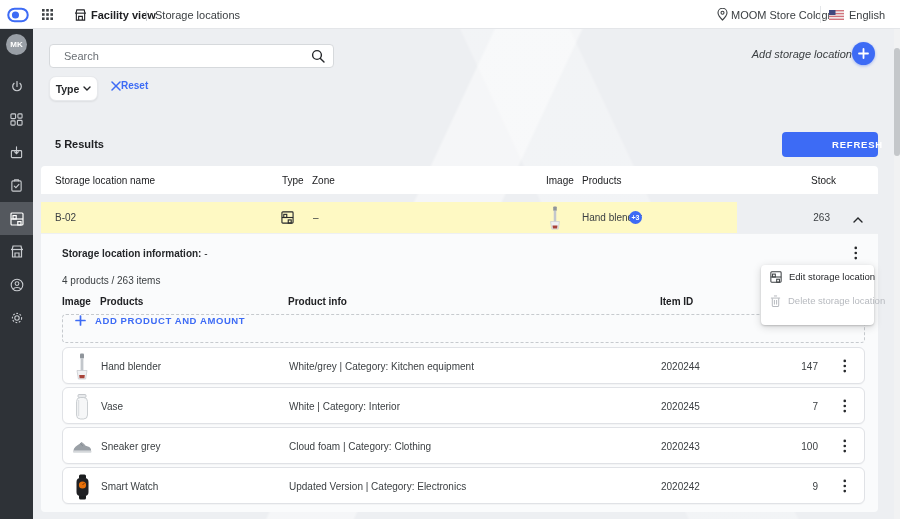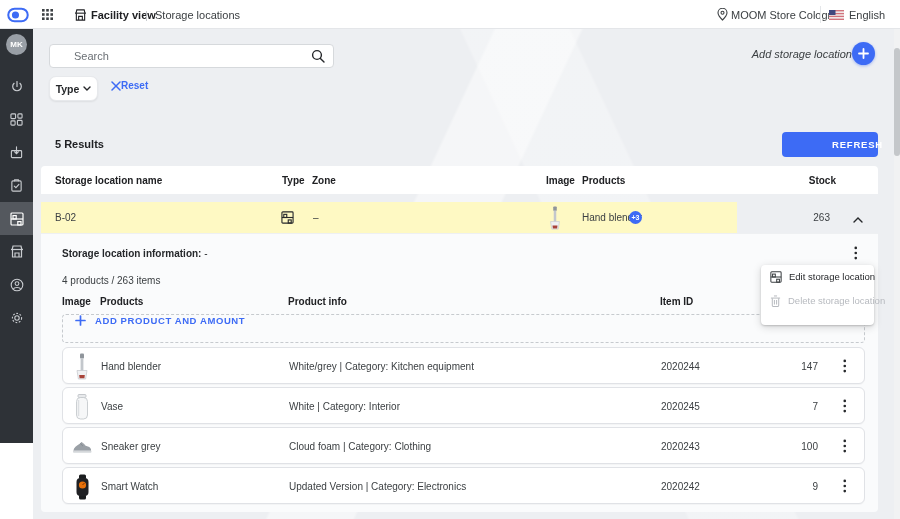--- a/index.html
+++ b/index.html
@@ -10,21 +10,21 @@
   
   .topbar { position:absolute; left:0; top:0; width:900px; height:29px; background:#fff;
             border-bottom:1px solid #e4e6e9; z-index:30; }
   .tb-abs { position:absolute; top:0; height:29px; display:flex; align-items:center; }
   .tb-text { font-size:11px; color:#3c4043; }
   .tb-bold { font-weight:bold; color:#202124; }
   .tb-sep { color:#c3c6ca; }
   .v-div { position:absolute; top:6px; width:1px; height:17px; background:#e4e6e9; }
 
   
-  .sidebar { position:absolute; left:0; top:29px; width:33px; height:414px; background:#2e3237; z-index:25; }
+  .sidebar { position:absolute; left:0; top:29px; width:33px; height:490px; background:#2e3237; z-index:25; }
   .avatar { position:absolute; left:6px; top:5px; width:21px; height:21px; border-radius:50%;
             background:#999fa6; color:#fff; font-size:8px; font-weight:bold;
             display:flex; align-items:center; justify-content:center; }
   .snav { position:absolute; left:0; top:41px; width:33px; }
   .snav-item { width:33px; height:33px; display:flex; align-items:center; justify-content:center; color:#c9ccd0; }
   .snav-item.active { background:#54585e; color:#ffffff; }
   .snav-item svg { display:block; }
 
   
   .main-bg { position:absolute; left:33px; top:29px; width:867px; height:490px; background:#edeff2; }
@@ -32,21 +32,21 @@
       background:
         linear-gradient(115deg, rgba(255,255,255,0) 42%, rgba(255,255,255,.45) 42.3%, rgba(255,255,255,.45) 50%, rgba(255,255,255,0) 50.3%),
         linear-gradient(245deg, rgba(255,255,255,0) 30%, rgba(255,255,255,.30) 30.3%, rgba(255,255,255,.30) 40%, rgba(255,255,255,0) 40.3%); }
 
   .abs { position:absolute; }
 
   
   .search-box { left:49px; top:44px; width:285px; height:24px; background:#fff;
                 border:1px solid #d6d9dc; border-radius:4px; display:flex; align-items:center; z-index:2; }
   .search-box input { flex:1; border:none; outline:none; background:transparent; font-family:inherit;
-                      font-size:11px; color:#3c4043; padding:0 6px 0 24px; }
+                      font-size:11px; color:#3c4043; padding:0 6px 0 14px; }
   .search-box input::placeholder { color:#6b7075; }
   .search-icn { padding-right:8px; display:flex; align-items:center; color:#3c4043; }
 
   
   .add-lbl { top:48px; right:48px; font-size:11px; color:#3c4043; z-index:2;font-style:italic; }
   .add-btn { left:852px; top:42px; width:23px; height:23px; border-radius:50%; background:#3d6bf5;
              display:flex; align-items:center; justify-content:center; box-shadow:0 1px 3px rgba(61,107,245,.45); z-index:2; }
 
   
   .type-btn { left:49px; top:76px; width:49px; height:25px; background:#fff; border:1px solid #e7e9ec;
@@ -56,21 +56,21 @@
   .reset-link span { font-size:10px; font-weight:bold; color:#3d6bf5; }
 
   
   .results-count { left:55px; top:138px; font-size:11px; font-weight:bold; color:#202124; z-index:2; }
   .refresh-btn { left:782px; top:132px; width:96px; height:25px; background:#3d6bf5; border-radius:4px;
                  display:flex; align-items:center; justify-content:center; gap:7px; z-index:2; }
   .refresh-btn span { font-size:9.5px; font-weight:bold; letter-spacing:.8px; color:#fff;margin-left:48px; }
 
   
   .tbl-head { left:41px; top:166px; width:837px; height:28px; background:#fff; border-radius:4px 4px 0 0; z-index:2; }
-  .th { position:absolute; top:9px; font-size:10px; font-weight:bold; color:#202124; }
+  .th { position:absolute; top:9px; font-size:10px; font-weight:normal; color:#202124; }
   .tbl-row { left:41px; top:202px; width:696px; height:31px; background:#fef9c3; z-index:2; }
   .td { position:absolute; top:10px; font-size:10px; color:#3c4043; }
   .badge { position:absolute; left:588px; top:9px; width:13px; height:13px; border-radius:50%; background:#3d6bf5;
            color:#fff; font-size:7px; font-weight:bold; display:flex; align-items:center; justify-content:center; }
 
   
   .detail { left:41px; top:233px; width:837px; height:279px; background:#fafbfc;
             border-top:1px solid #eef0f2; border-radius:0 0 4px 4px; z-index:2; }
   .d-abs { position:absolute; }
   .d-info { left:21px; top:14px; font-size:10px; color:#26282b; }

